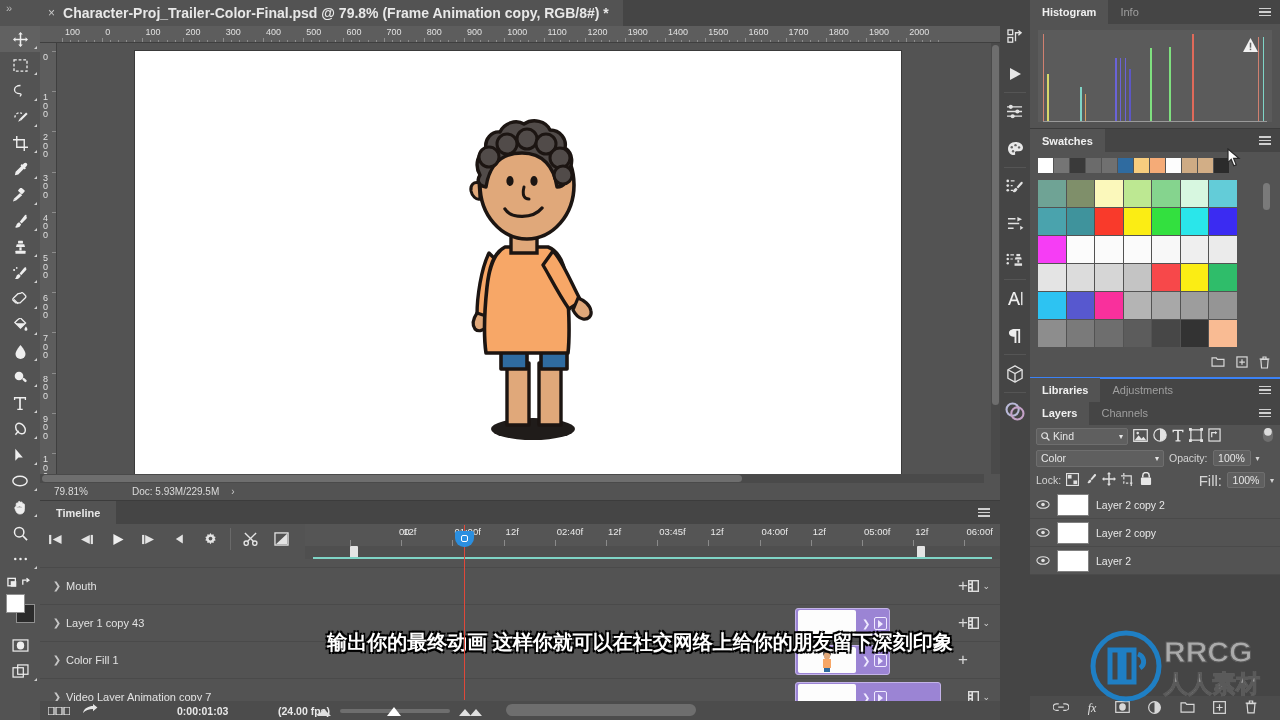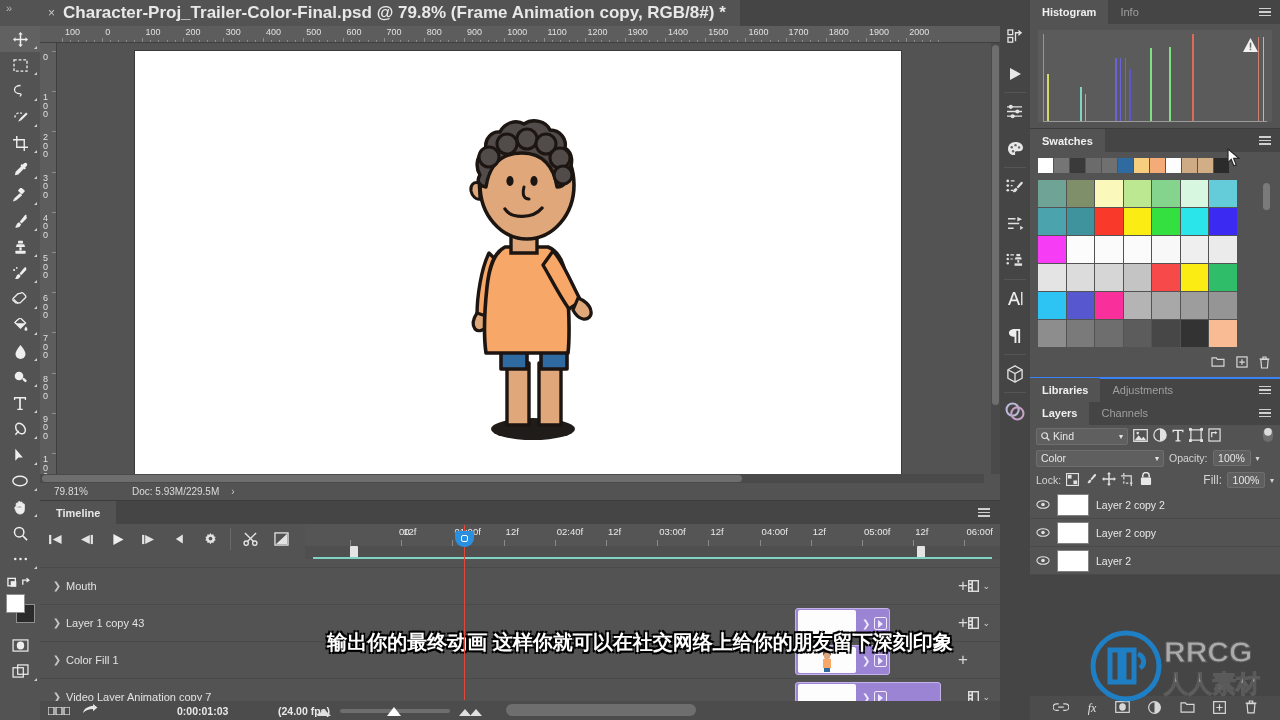--- a/index.html
+++ b/index.html
@@ -19,21 +19,21 @@
   #titlebar {
     position: absolute; left: 40px; top: 0; width: 960px; height: 26px;
     background: #454545;
     display: flex; align-items: center;
   }
   #tab-doc {
     height: 26px; background: #535353; display: flex; align-items: center;
     padding: 0 14px 0 8px; gap: 8px; max-width: 700px;
   }
   #tab-doc .x { font-size: 12px; color: #c9c9c9; line-height: 1; }
-  #tab-doc .tl { font-size: 17px; font-weight: bold; color: #e8e8e8; white-space: nowrap; }
+  #tab-doc .tl { font-size: 14px; font-weight: bold; color: #e8e8e8; white-space: nowrap; }
   #collapse-arrows {
     position: absolute; left: 6px; top: 2px; font-size: 11px; color: #b8b8b8;
   }
 
   
   #toolbar {
     position: absolute; left: 0; top: 26px; width: 40px; bottom: 0;
     background: #535353;
   }
   .tool {
@@ -737,21 +737,21 @@
         <span class="tk" style="left: 98.2px;">12f</span>
         <i class="tick" style="left: 96.2px;"></i>
         <span class="tk" style="left: 149.4px;">01:00f</span>
         <i class="tick" style="left: 147.4px;"></i>
         <span class="tk" style="left: 200.6px;">12f</span>
         <i class="tick" style="left: 198.6px;"></i>
         <span class="tk" style="left: 251.8px;">02:40f</span>
         <i class="tick" style="left: 249.8px;"></i>
         <span class="tk" style="left: 303px;">12f</span>
         <i class="tick" style="left: 301px;"></i>
-        <span class="tk" style="left: 354.2px;">03:00f</span>
+        <span class="tk" style="left: 354.2px;">03:45f</span>
         <i class="tick" style="left: 352.2px;"></i>
         <span class="tk" style="left: 405.4px;">12f</span>
         <i class="tick" style="left: 403.4px;"></i>
         <span class="tk" style="left: 456.6px;">04:00f</span>
         <i class="tick" style="left: 454.6px;"></i>
         <span class="tk" style="left: 507.8px;">12f</span>
         <i class="tick" style="left: 505.8px;"></i>
         <span class="tk" style="left: 559px;">05:00f</span>
         <i class="tick" style="left: 557px;"></i>
         <span class="tk" style="left: 610.2px;">12f</span>
@@ -1199,21 +1199,21 @@
               <path d="M3 0v11h11" fill="none" stroke="#e0e0e0" stroke-width="1.3" stroke-dasharray="2.6,1.8"></path>
               <path d="M0 3h11v11" fill="none" stroke="#e0e0e0" stroke-width="1.3"></path>
             </svg>
         </span>
         <span>
           <svg width="12" height="14" viewBox="0 0 13 15">
               <path d="M3 6V4a3.5 3.5 0 017 0v2" fill="none" stroke="#e8e8e8" stroke-width="1.6"></path>
               <rect x="1" y="6" width="11" height="8" rx="1" fill="#e8e8e8"></rect>
             </svg>
         </span>
-        <span style="font-size:12px;margin-left:auto">Fill:</span>
+        <span style="font-size:15px;margin-left:auto">Fill:</span>
         <div class="numbox" style="width:38px;justify-content:center">100%</div>
         <span style="font-size:8px">▾</span>
       </div>
 
       <div class="layer-item">
         <span class="eye">
           <svg width="14" height="9" viewBox="0 0 15 10">
               <ellipse cx="7.5" cy="5" rx="6.8" ry="4.2" fill="none" stroke="#e0e0e0" stroke-width="1.2"></ellipse>
               <circle cx="7.5" cy="5" r="2" fill="#e0e0e0"></circle>
             </svg>

